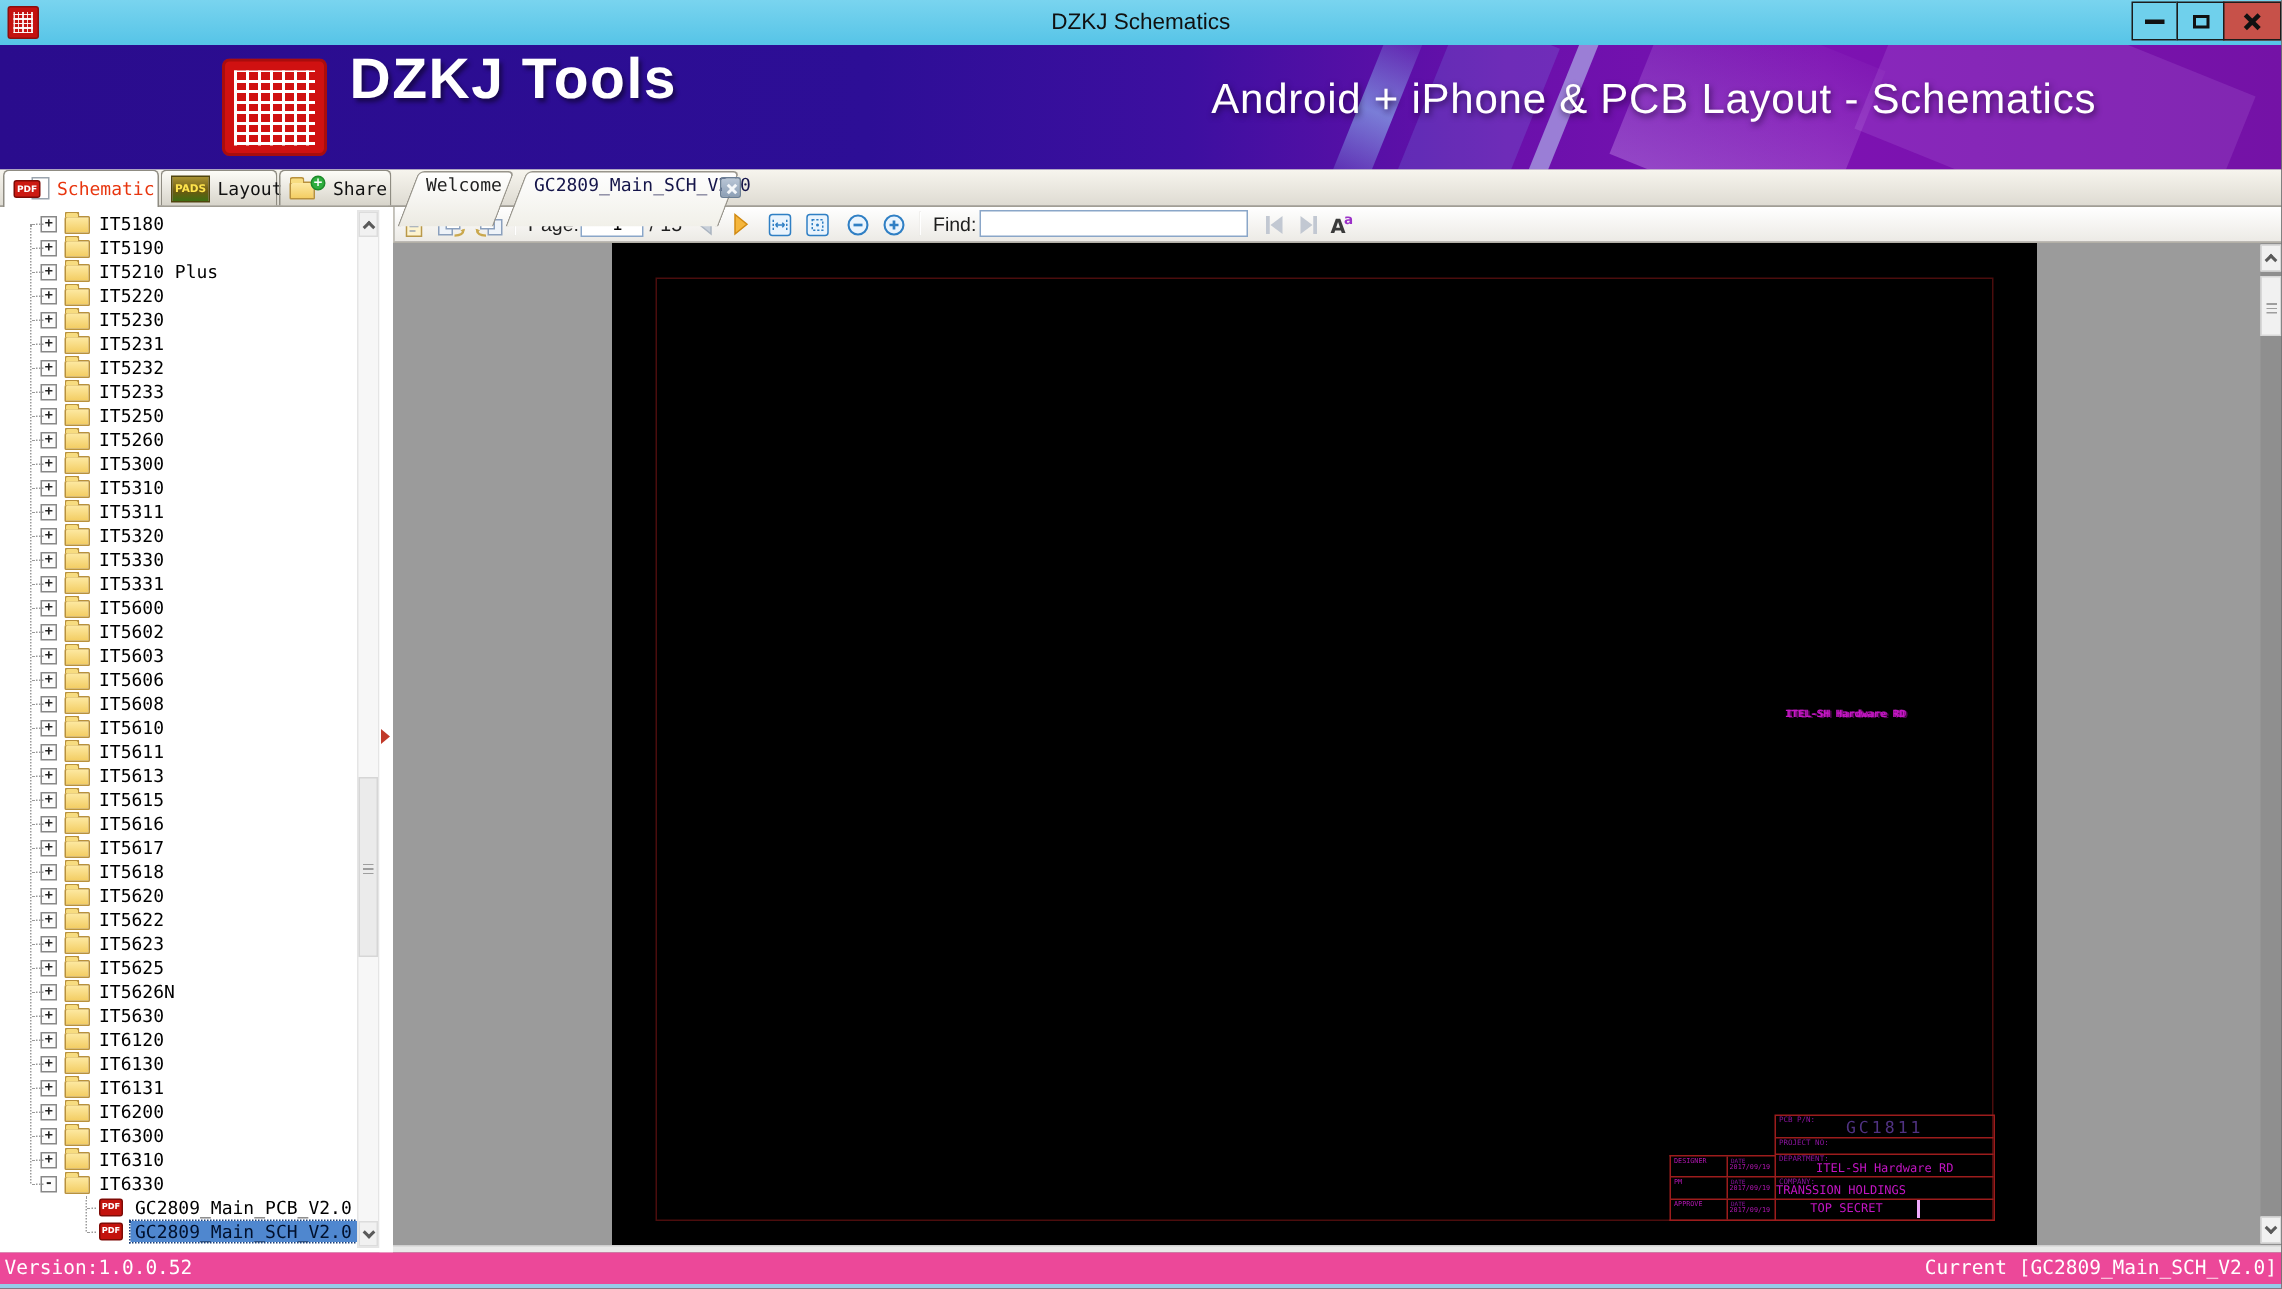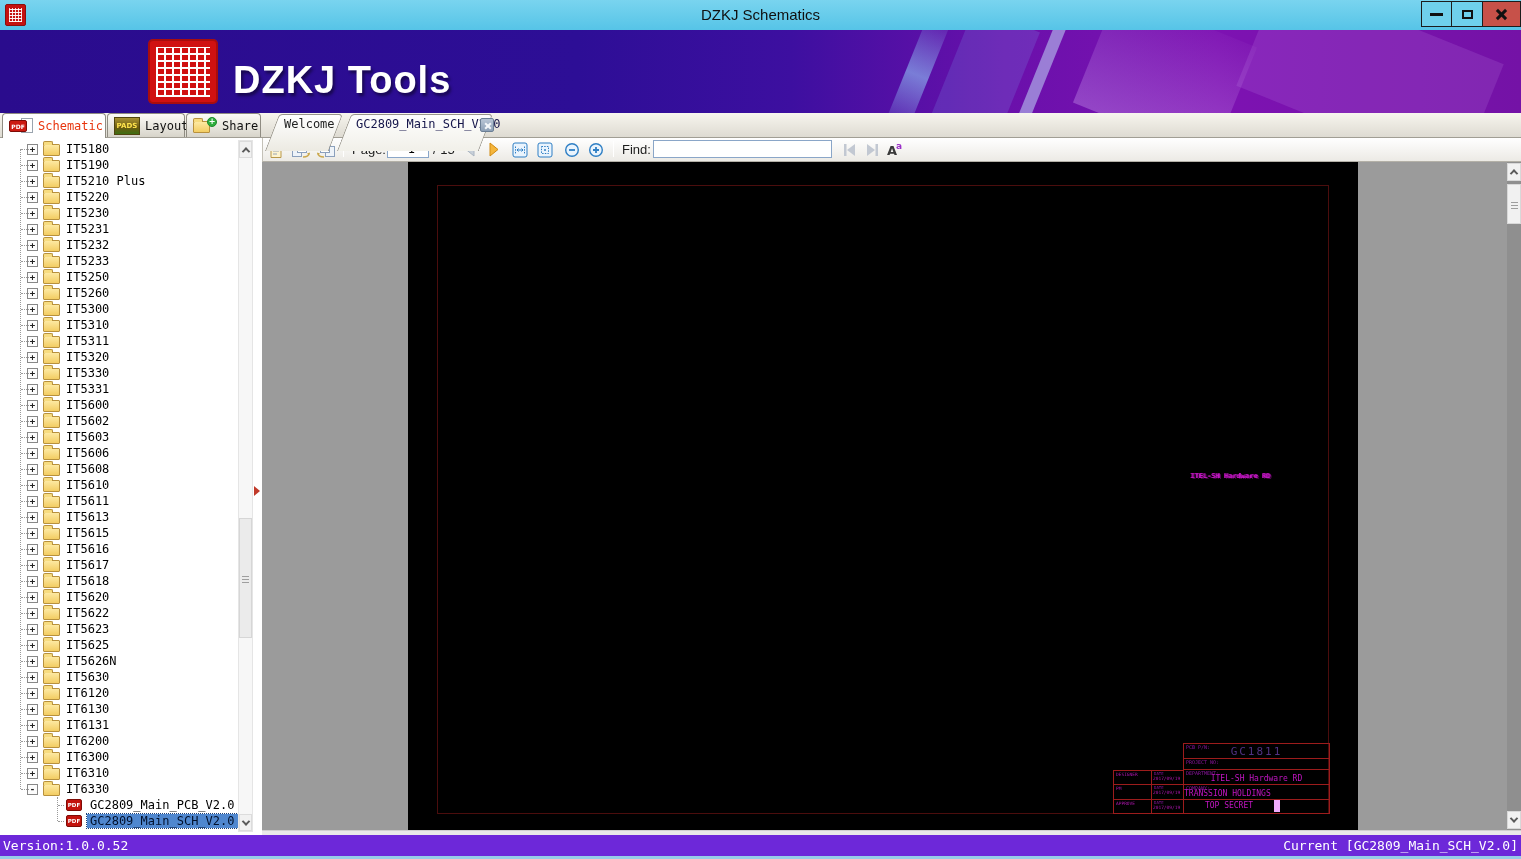--- a/index.html
+++ b/index.html
@@ -36,21 +36,21 @@
   .st1 { left:905px; width:24px; background:linear-gradient(rgba(150,215,255,.05),rgba(150,215,255,.55),rgba(150,215,255,.05)); }
   .st2 { left:950px; width:70px; background:rgba(130,190,255,.16); }
   .st3 { left:1035px; width:12px; background:rgba(200,235,255,.5); }
   .st4 { left:1090px; width:150px; background:linear-gradient(rgba(225,190,255,.04),rgba(225,190,255,.30)); }
   .st5 { left:1250px; top:15px; width:240px; background:rgba(210,170,250,.14); transform:rotate(-20deg); }
   .logo { position:absolute; left:148px; top:9px; width:70px; height:65px; background:#d01111;
           border-radius:5px; box-shadow:inset 0 0 0 2px #a90d0d;
           background-image:repeating-linear-gradient(0deg,#fff 0 2px,transparent 2px 7px),
                            repeating-linear-gradient(90deg,#fff 0 2px,transparent 2px 8px);
           background-size:54px 50px; background-position:8px 8px; background-repeat:no-repeat; }
-  .brand { position:absolute; left:233px; top:29px; font-size:38px; font-weight:bold; color:#fff;
+  .brand { position:absolute; left:233px; top:2px; font-size:38px; font-weight:bold; color:#fff;
            letter-spacing:1px; text-shadow:2px 3px 3px rgba(0,0,0,.45); }
   .tagline { position:absolute; left:780px; width:645px; top:20px; text-align:center; font-size:28px;
              color:#fff; letter-spacing:.5px; text-shadow:1px 2px 4px rgba(20,0,40,.65); }
 
   
   .tabrow { position:absolute; top:113px; left:0; width:100%; height:25px;
             background:linear-gradient(#f7f5ee,#dedbd2); border-bottom:1px solid #a19e94; }
   .main-tab { position:absolute; top:0; height:24px; border:1px solid #8f8c82; border-bottom:none;
               border-radius:4px 4px 0 0; display:flex; align-items:center; gap:5px; padding:0 6px;
               font:12px "DejaVu Sans Mono",monospace; cursor:default; }
@@ -160,21 +160,21 @@
   .tblock { position:absolute; left:705px; top:581px; width:217px; height:71px;
             font-family:"DejaVu Sans Mono",monospace; color:#b316b3; }
   .tb-right { position:absolute; left:70px; top:0; width:147px; height:71px; border:1px solid #9c1c1c; }
   .tbr-row { position:relative; border-bottom:1px solid #9c1c1c; overflow:hidden; }
   .tbr-r1 { height:15px; } .tbr-r2 { height:11px; } .tbr-r3 { height:15px; }
   .tbr-r4 { height:15px; } .tbr-r5 { height:12px; border-bottom:none; display:flex; }
   .tiny-label { position:absolute; left:2px; top:1px; font-size:5px; line-height:1; color:#8c14a0; }
   .pn-value { text-align:center; font-size:11px; letter-spacing:2px; color:#503282; line-height:15px; }
   .dept-value { text-align:center; font-size:8px; color:#c315c3; padding-top:5px; line-height:1; }
   .company-value { font-size:8px; color:#c315c3; padding-top:5px; line-height:1; }
-  .secret-cell { width:96px; border-right:6px solid #f0abfc; text-align:center; font-size:8px;
+  .secret-cell { width:96px; border-right:2px solid #f0abfc; text-align:center; font-size:8px;
                  line-height:11px; color:#c315c3; }
   .blank-cell { flex:1; }
   .tb-left { position:absolute; left:0; top:27px; width:71px; height:44px; border:1px solid #9c1c1c;
              border-right:none; display:flex; flex-direction:column; }
   .tbl-row { flex:1; display:flex; border-bottom:1px solid #9c1c1c; }
   .tbl-row:last-child { border-bottom:none; }
   .tbl-role { width:38px; border-right:1px solid #9c1c1c; font-size:4.5px; line-height:1;
               padding:2px 0 0 2px; color:#b316b3; }
   .tbl-datecell { flex:1; }
   .tbl-datelabel { font-size:4px; line-height:1; padding:1px 0 0 2px; color:#8c14a0; }
@@ -183,21 +183,21 @@
   .v-scroll { position:absolute; right:0; top:0; width:14px; height:668px; background:#8f8f8f; }
   .vs-btn { position:absolute; left:0; width:14px; height:18px; background:#f1f1f1;
             border:1px solid #d8d8d8; display:flex; align-items:center; justify-content:center; }
   #vs-up { top:1px; } #vs-down { top:649px; }
   .vs-thumb { position:absolute; left:0; top:22px; width:14px; height:40px; background:#f1f1f1;
               border:1px solid #d8d8d8; display:flex; align-items:center; justify-content:center; }
   .h-strip { position:absolute; left:0; bottom:0; width:100%; height:5px; background:#e9e9e9;
              border-top:1px solid #cfcfcf; }
 
   
-  .statusbar { position:absolute; left:0; top:835px; width:100%; height:24px; background:#6d28d9;
+  .statusbar { position:absolute; left:0; top:835px; width:100%; height:24px; background:#ec4899;
                color:#fff; font:13px "DejaVu Sans Mono",monospace; display:flex; align-items:center;
                justify-content:space-between; padding:0 3px 3px 3px; }
   .status-glow { position:absolute; left:0; bottom:0; width:100%; height:3px; background:#96cce8; }
 </style>
 </head>
 <body>
 
 <div id="window">
 
   <div class="titlebar">
@@ -221,20 +221,21 @@
     <div class="streak st1"></div>
     <div class="streak st2"></div>
     <div class="streak st3"></div>
     <div class="streak st4"></div>
     <div class="streak st5"></div>
     <div class="logo">
       <span class="vh">东震</span>
         <span class="vh">科技</span>
     </div>
     <div class="brand">DZKJ Tools</div>
+    <div class="tagline">Android + iPhone &amp; PCB Layout - Schematics</div>
   </div>
 
   <div class="tabrow">
     <div class="main-tab" id="tab-schematic">
       <span class="pdf-tab-ic">
         <span class="page-behind"></span>
           <span class="pdf-badge">PDF</span>
       </span>
       <span>Schematic</span>
     </div>

